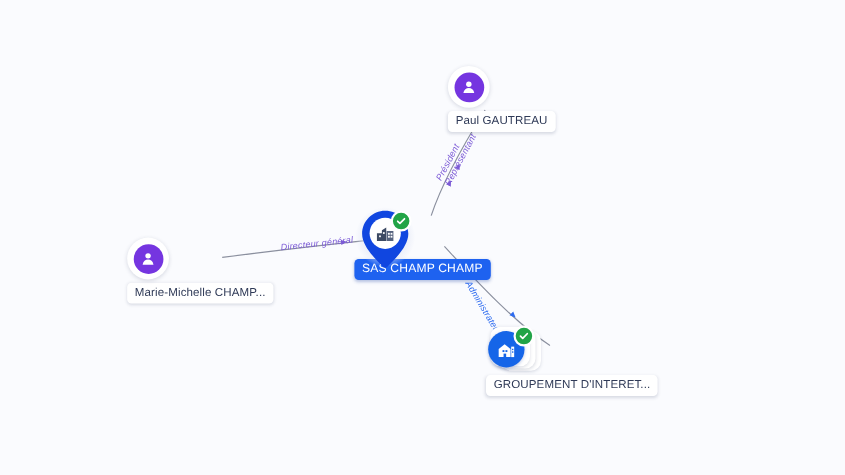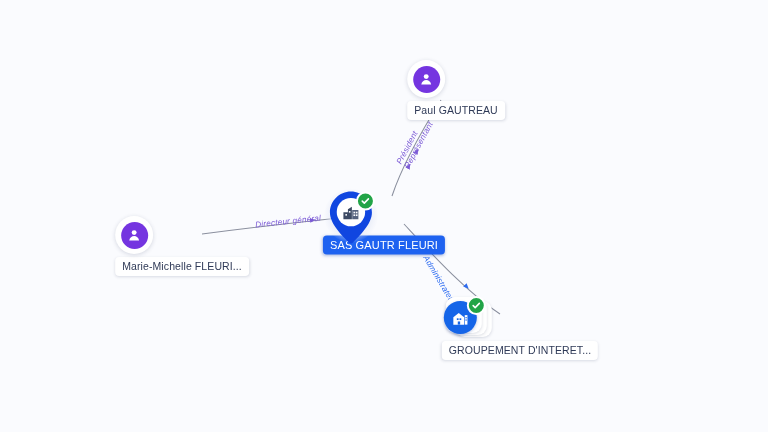--- a/index.html
+++ b/index.html
@@ -229,33 +229,33 @@
             <rect x="9.4" y="10.8" width="2.0" height="2.0" fill="#ffffff"></rect>
           </svg>
         </span>
         <span class="verified-badge" style="right:-1px; top:2px;">
           <svg width="9" height="9" viewBox="0 0 12 12" aria-hidden="true">
             <path d="M1.8,6.2 L4.5,8.8 L10.0,3.2" fill="none" stroke="#ffffff" stroke-width="2.1" stroke-linecap="round" stroke-linejoin="round"></path>
           </svg>
         </span>
       </div>
     </div>
-    <div class="node-label primary" style="margin-top:-12px;">SAS GAUTR FLEURI</div>
+    <div class="node-label primary" style="margin-top:-12px;">SAS CHAMP CHAMP</div>
   </div>
 
   <div class="node" style="left:182px; top:246px;">
     <div class="person-avatar">
       <div class="disc">
         <svg width="16" height="16" viewBox="0 0 24 24" aria-hidden="true">
           <circle cx="12" cy="8.4" r="3.7" fill="#ffffff"></circle>
           <path d="M4.6,20.4 C5.4,15.6 8.4,13.4 12,13.4 C15.6,13.4 18.6,15.6 19.4,20.4 Z" fill="#ffffff"></path>
         </svg>
       </div>
     </div>
-    <div class="node-label light">Marie-Michelle FLEURI...</div>
+    <div class="node-label light">Marie-Michelle CHAMP...</div>
   </div>
 
   <div class="node" style="left:520px; top:328px;">
     <div class="org-wrap">
       <div class="org-card c1"></div>
       <div class="org-card c2"></div>
       <div class="org-card c3"></div>
       <div class="org-disc">
         <svg width="19" height="19" viewBox="0 0 24 24" aria-hidden="true">
           <path d="M3.2,21 L3.2,11.6 L10.0,6.4 L16.8,11.6 L16.8,21 Z" fill="#ffffff"></path>

